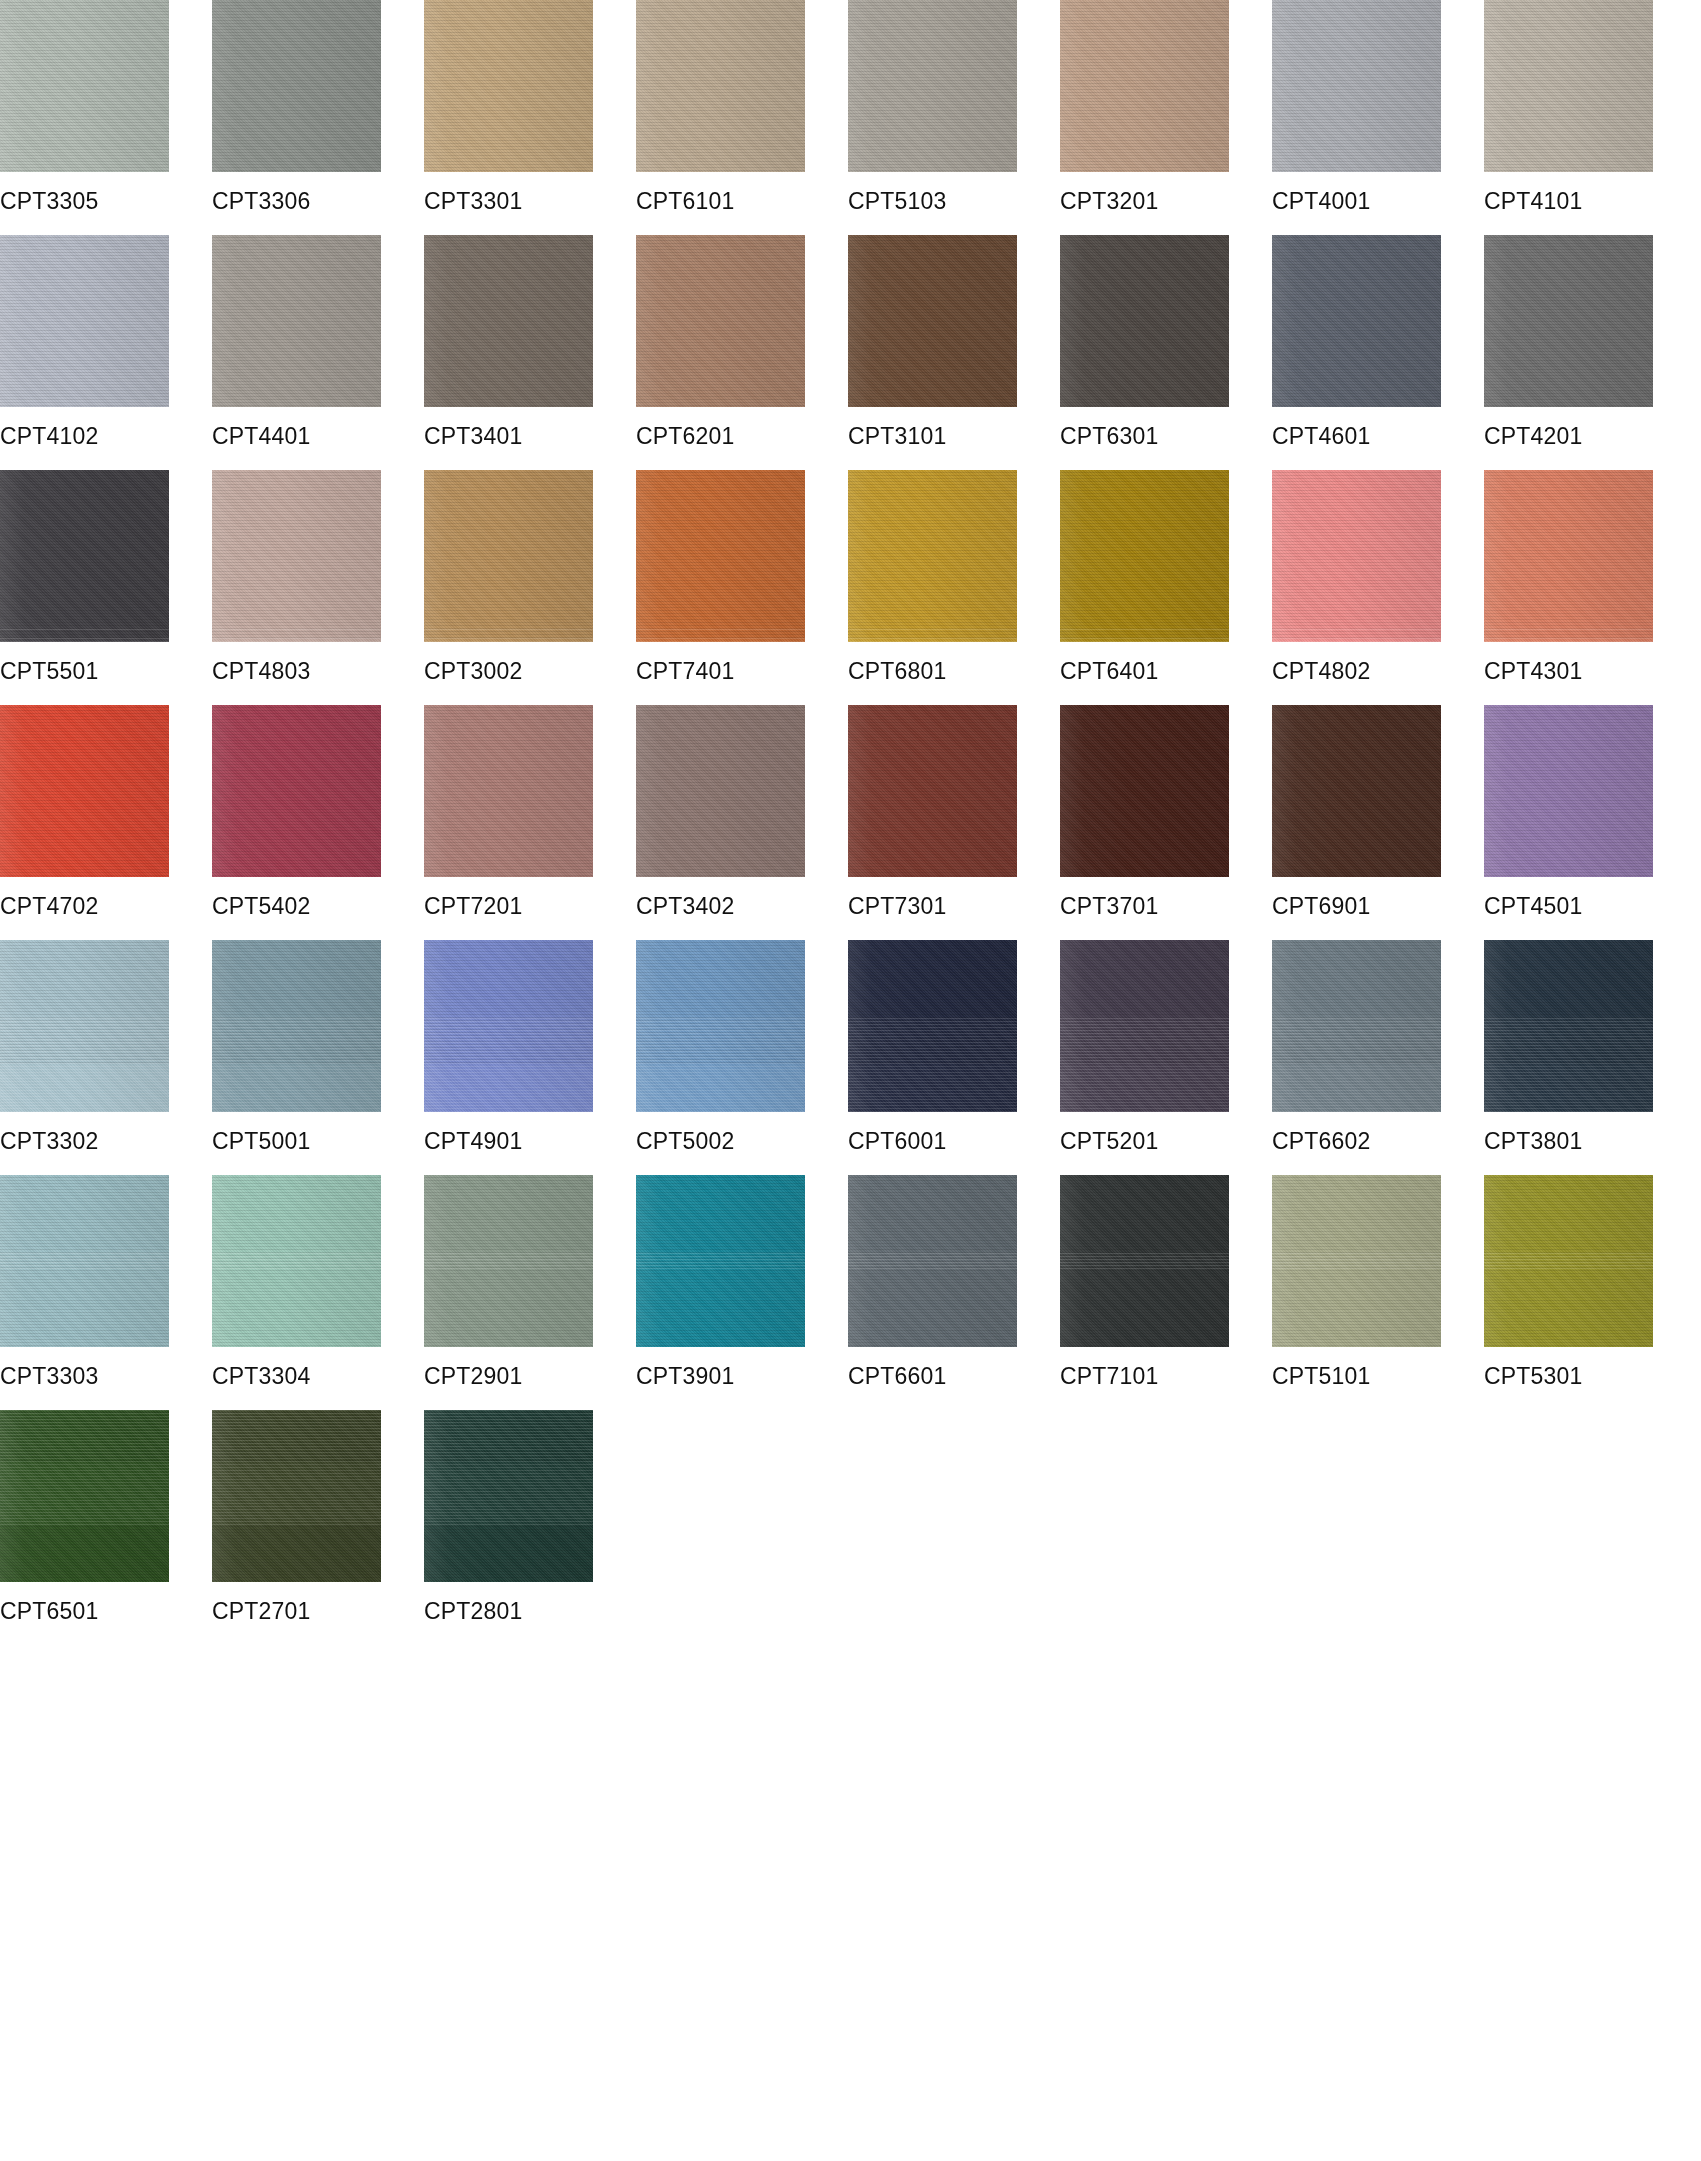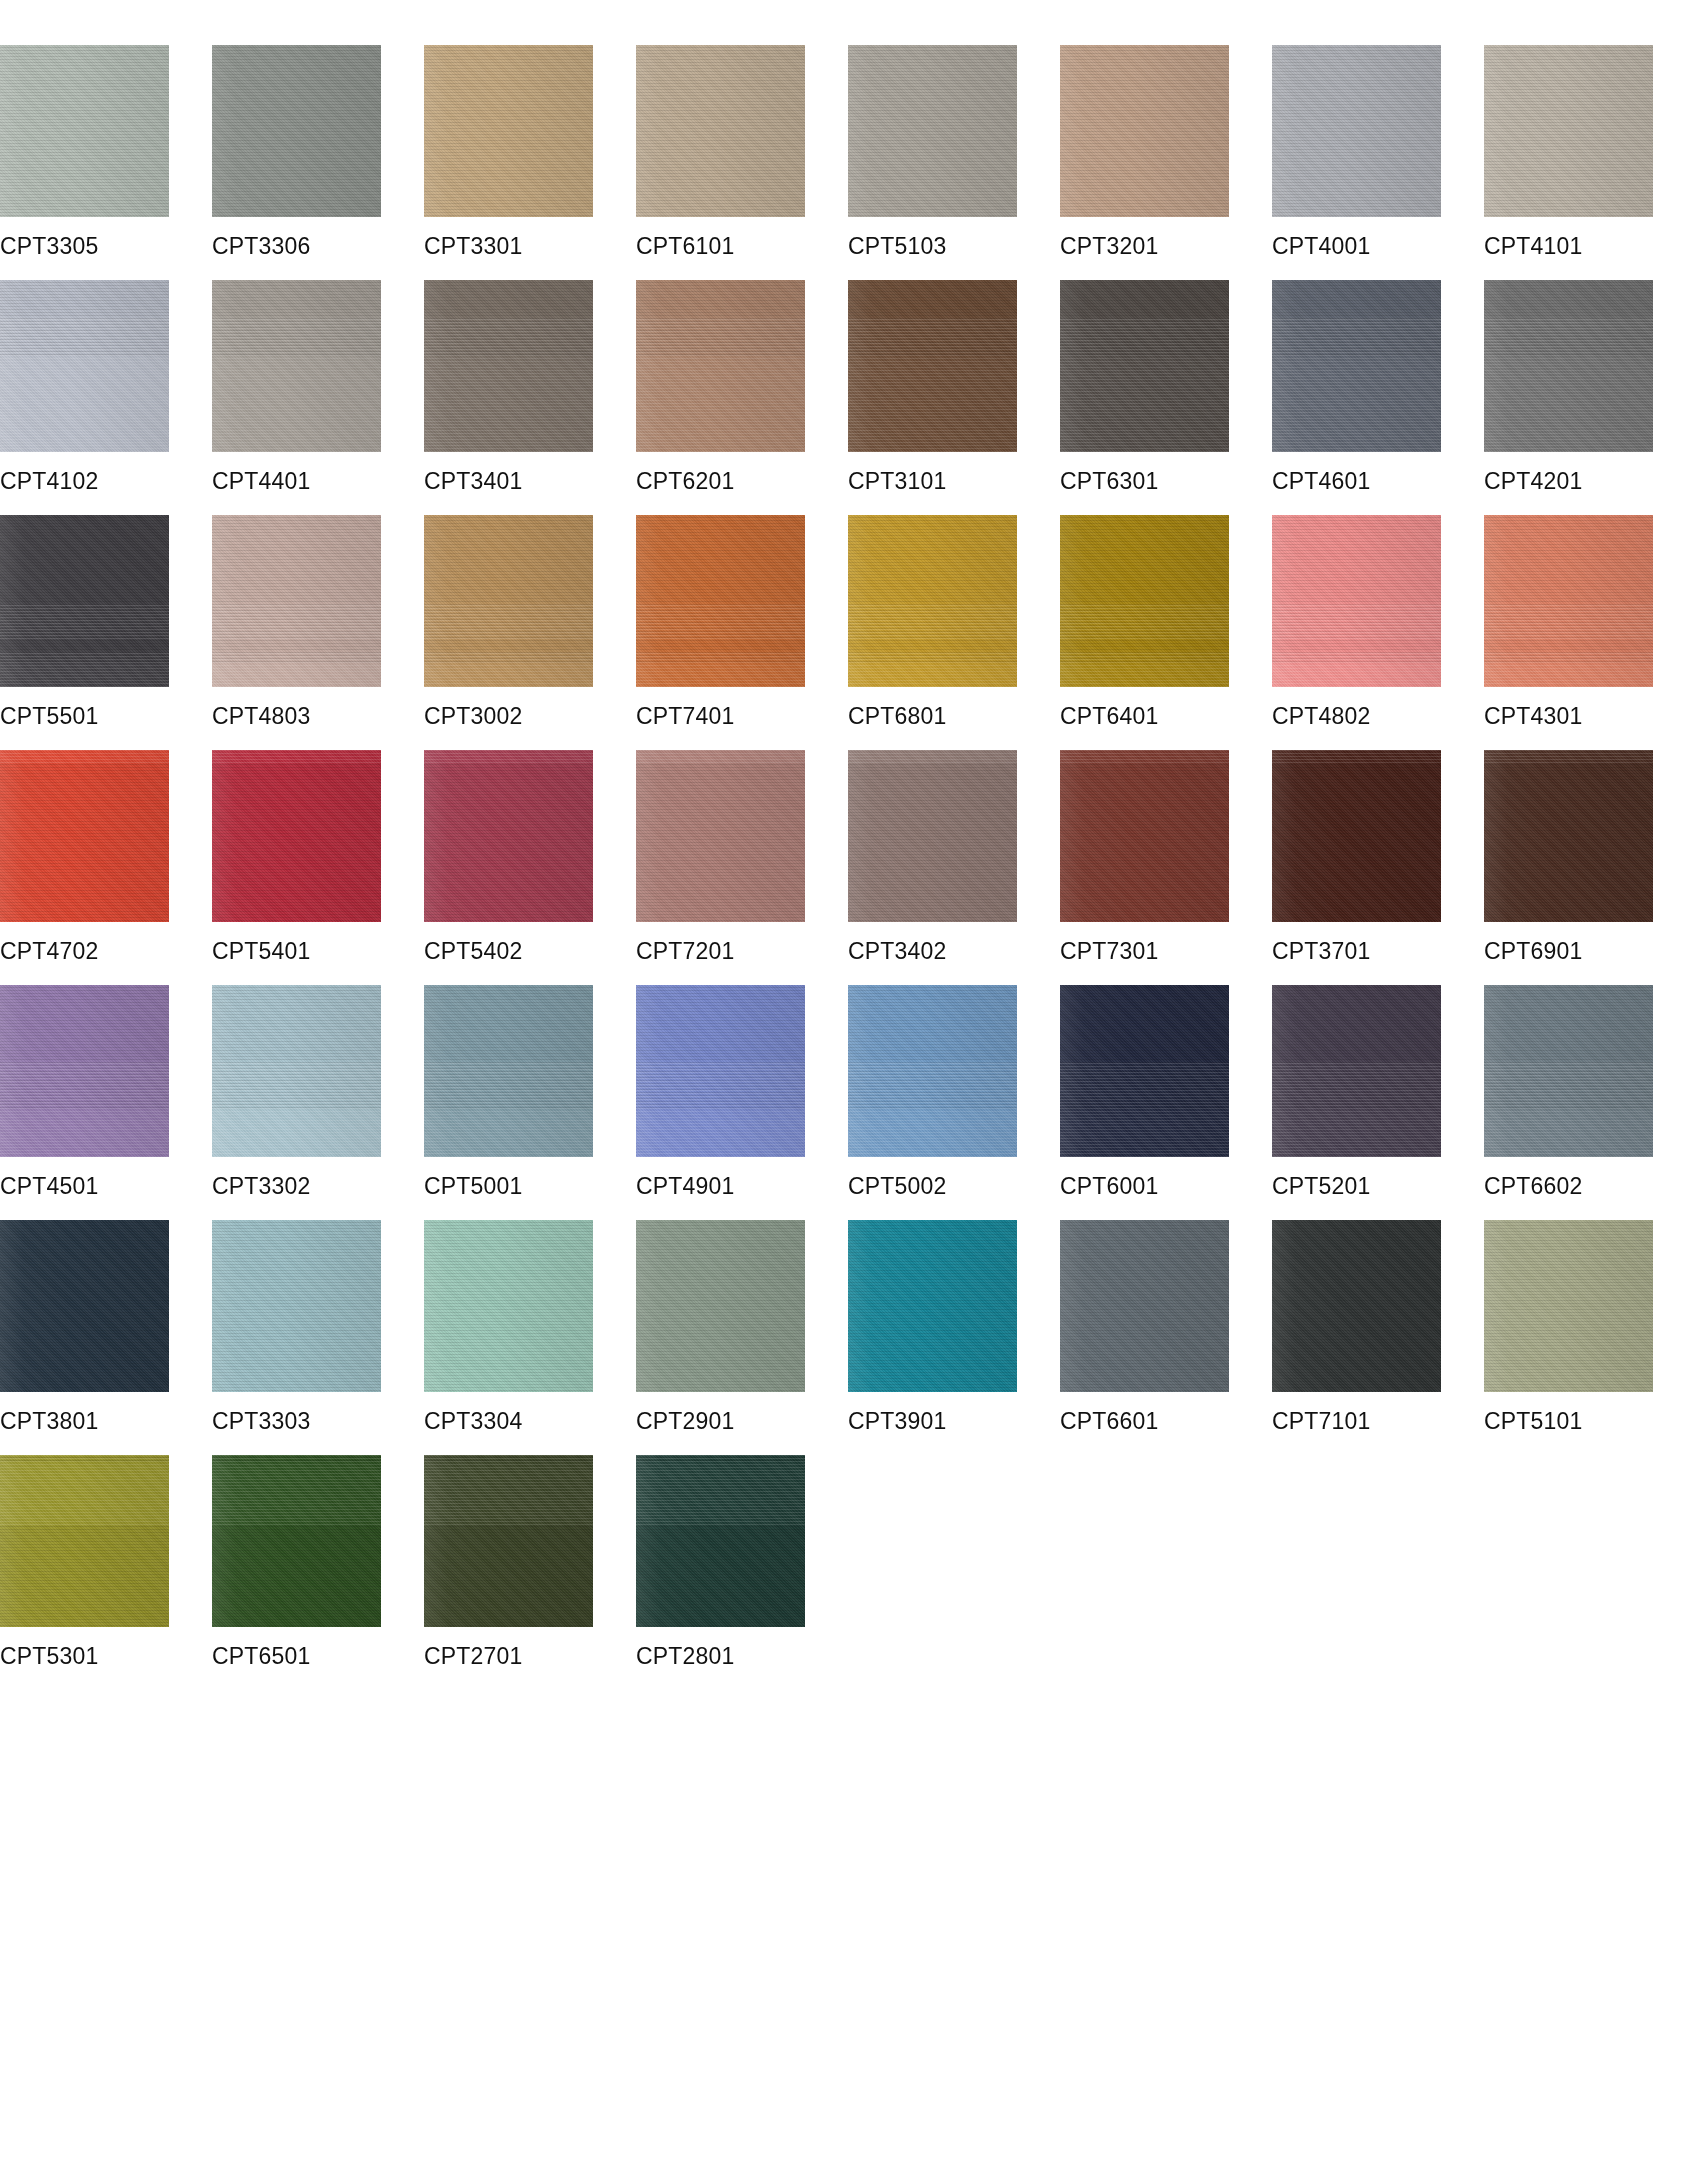--- a/index.html
+++ b/index.html
@@ -15,21 +15,20 @@
     overflow: hidden;
   }
 
   #swatch-grid {
     display: grid;
     grid-template-columns: repeat(8, 203px);
     column-gap: 9px;
     row-gap: 0px;
     padding: 0 0 0 0;
     box-sizing: border-box;
-    margin-top: 45px;
   }
 
   .swatch-cell {
     width: 203px;
     box-sizing: border-box;
   }
 
   .swatch-chip {
     width: 169px;
     height: 172px;
@@ -194,24 +193,20 @@
     </div>
     <div class="swatch-cell">
       <div class="swatch-chip" style="background-color: rgb(221, 127, 99);"></div>
       <div class="swatch-label">CPT4301</div>
     </div>
     <div class="swatch-cell">
       <div class="swatch-chip" style="background-color: rgb(222, 70, 49);"></div>
       <div class="swatch-label">CPT4702</div>
     </div>
     <div class="swatch-cell">
-      <div class="swatch-chip" style="background-color: rgb(182, 42, 60);"></div>
-      <div class="swatch-label">CPT5401</div>
-    </div>
-    <div class="swatch-cell">
       <div class="swatch-chip" style="background-color: rgb(163, 60, 80);"></div>
       <div class="swatch-label">CPT5402</div>
     </div>
     <div class="swatch-cell">
       <div class="swatch-chip" style="background-color: rgb(174, 126, 119);"></div>
       <div class="swatch-label">CPT7201</div>
     </div>
     <div class="swatch-cell">
       <div class="swatch-chip" style="background-color: rgb(142, 120, 114);"></div>
       <div class="swatch-label">CPT3402</div>

